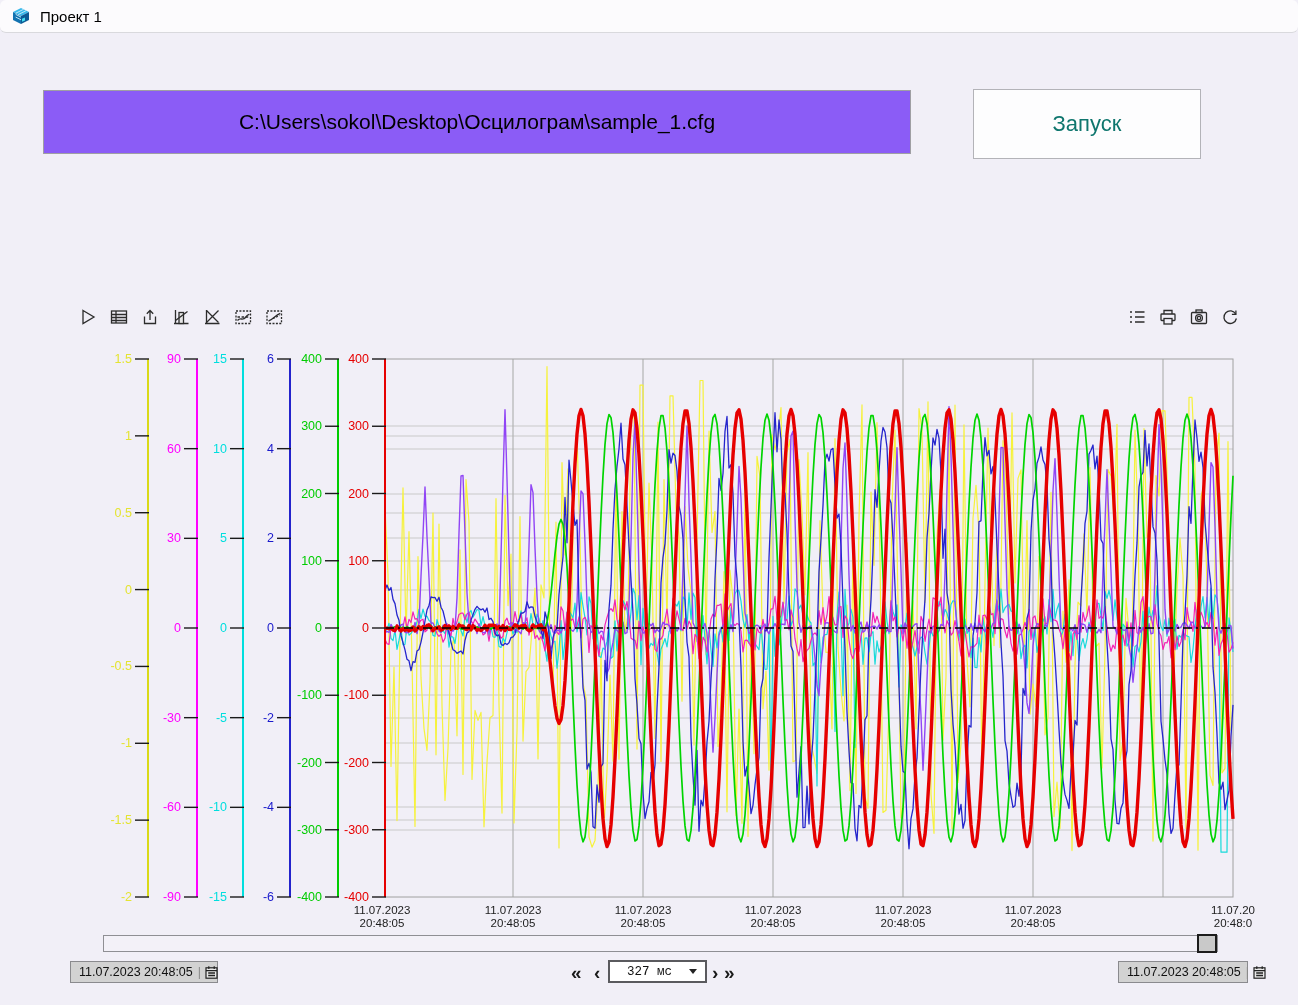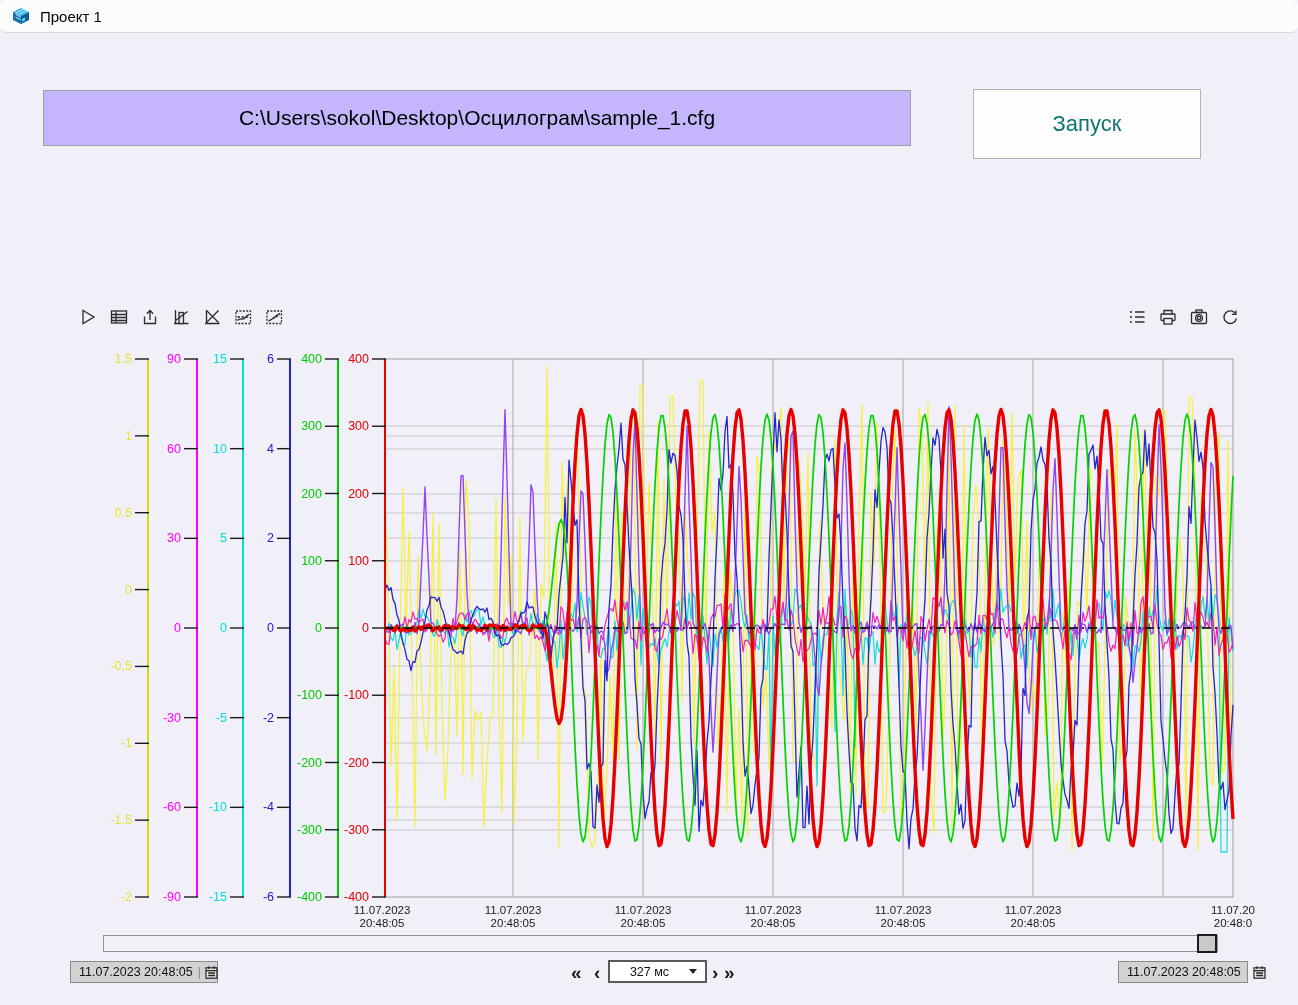--- a/index.html
+++ b/index.html
@@ -12,22 +12,22 @@
   
   .titlebar{
     position:absolute;left:0;top:0;width:1298px;height:32px;
     background:#fcfbfd;border-bottom:1px solid #d9d9dd;
     display:flex;align-items:center;z-index:5;border-radius:6px;
   }
   .titlebar .app-icon{width:22px;height:22px;margin:0 8px 0 10px;display:inline-block;}
   .titlebar .title{font-size:15px;color:#000;}
   
   .path-box{
-    position:absolute;left:43px;top:90px;width:868px;height:56px;
-    background:#c4b5fd;border:1px solid #9f9fa3;box-sizing:border-box;
+    position:absolute;left:43px;top:90px;width:868px;height:64px;
+    background:#8b5cf6;border:1px solid #9f9fa3;box-sizing:border-box;
     display:flex;align-items:center;justify-content:center;
     font-size:21px;color:#000;z-index:5;cursor:default;
   }
   .run-btn{
     position:absolute;left:973px;top:89px;width:228px;height:70px;
     background:#fdfdfe;border:1px solid #b3b3b8;box-sizing:border-box;
     display:flex;align-items:center;justify-content:center;
     font-size:22px;color:#0f766e;z-index:5;cursor:default;
   }
   
@@ -61,21 +61,21 @@
   .nav-arrow{
     position:absolute;top:960px;height:24px;display:flex;align-items:center;
     font-size:19px;font-weight:bold;color:#1a1a1a;z-index:5;line-height:1;
     background:none;border:none;padding:0;
   }
   .step-box{
     position:absolute;left:608px;top:960px;width:99px;height:23px;
     background:#fff;border:2px solid #5a5a5e;box-sizing:border-box;
     display:flex;align-items:center;z-index:5;
   }
-  .step-box .sv{flex:1;text-align:center;font-size:12.5px;color:#111;}
+  .step-box .sv{flex:1;text-align:center;font-size:12.5px;color:#111;font-family:Liberation Mono, monospace;}
   .step-box .caret{
     width:0;height:0;border-left:4.5px solid transparent;border-right:4.5px solid transparent;
     border-top:5px solid #222;margin-right:8px;
   }
 </style>
 </head>
 <body>
 
 <div class="titlebar">
   <span class="app-icon">

